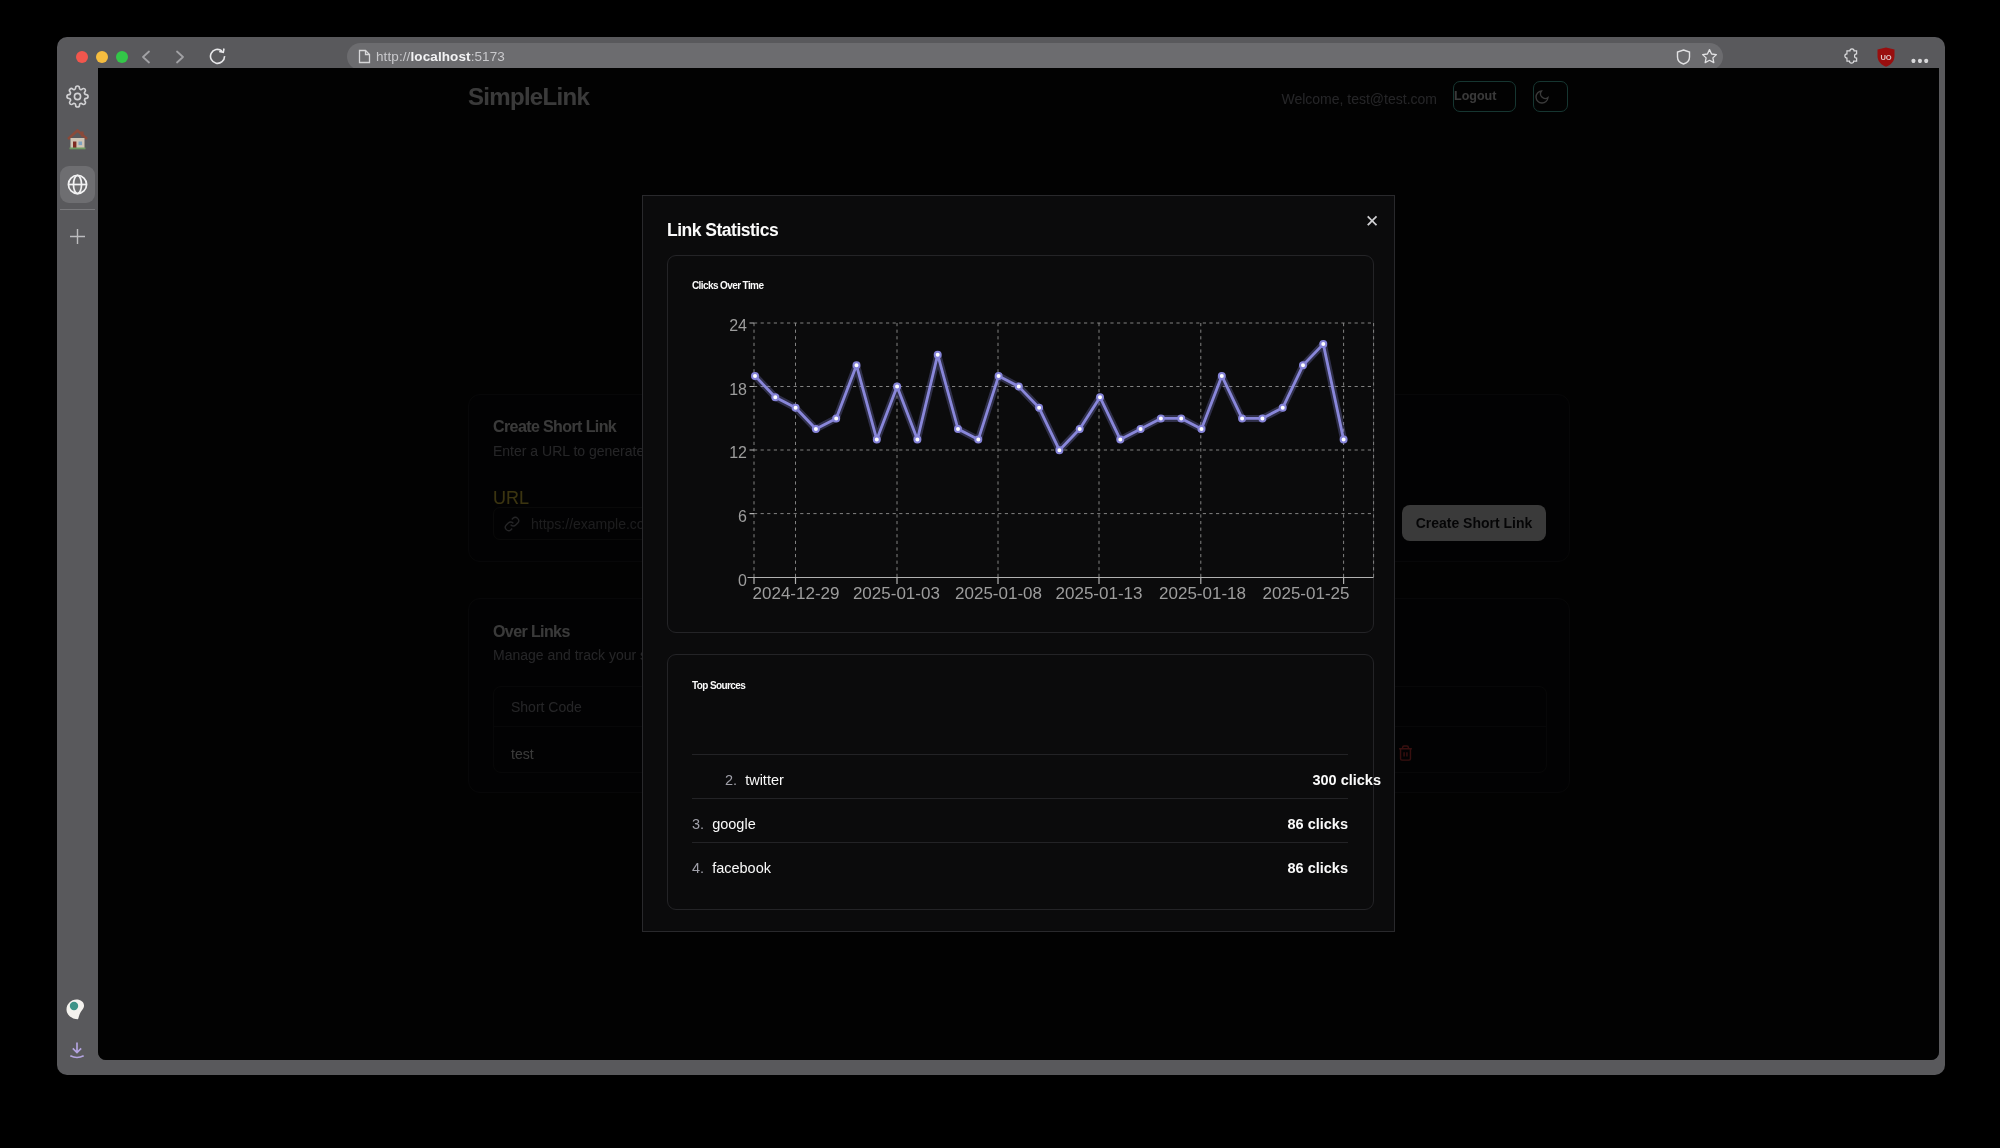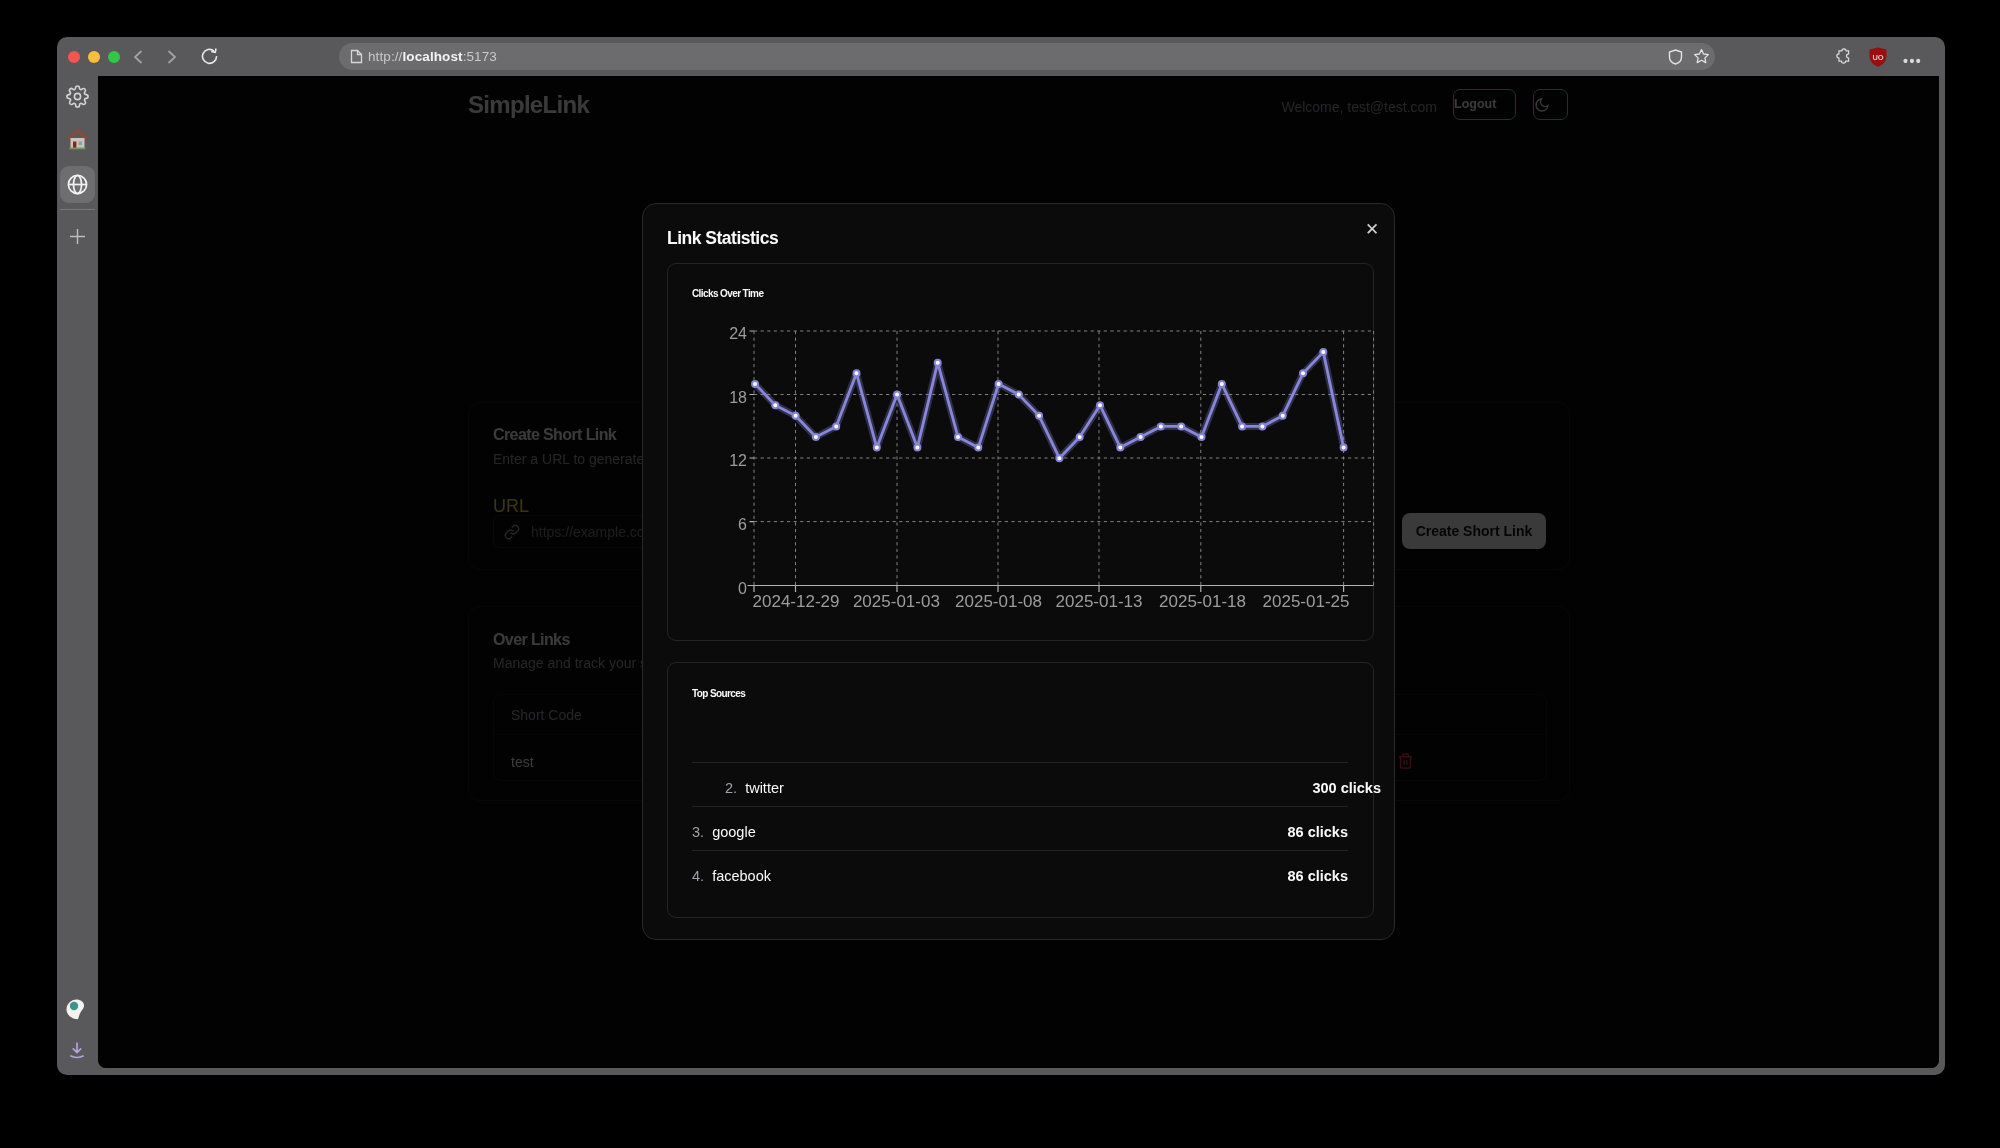--- a/index.html
+++ b/index.html
@@ -3,48 +3,48 @@
 <meta charset="utf-8">
 <style>
   * { margin:0; padding:0; box-sizing:border-box; }
   html,body { width:2000px; height:1148px; background:#000; overflow:hidden;
     font-family:"Liberation Sans", sans-serif; }
   .abs { position:absolute; }
   
   #win { position:absolute; left:57px; top:37px; width:1888px; height:1038px;
     background:#59595c; border-radius:10px; }
   
-  #toolbar { position:absolute; left:0; top:0; width:100%; height:39px; }
+  #toolbar { position:absolute; left:8px; top:0; width:100%; height:39px; }
   .tl { position:absolute; top:13.5px; width:12px; height:12px; border-radius:50%; }
   #urlbar { position:absolute; left:282px; top:6px; width:1376px; height:27px;
     background:#6c6c6f; border-radius:13.5px; color:#c9c9cc; }
   #urlbar .txt { position:absolute; left:29px; top:5.5px; font-size:13.5px; letter-spacing:0.1px; }
   #urlbar .txt b { color:#f3f3f4; font-weight:bold; }
   
   #sidebar { position:absolute; left:0; top:39px; width:41px; height:999px; }
   #sideactive { position:absolute; left:3px; top:90px; width:35px; height:37px;
     background:#6e6e71; border-radius:9px; }
   #sidesep { position:absolute; left:3px; top:132.5px; width:35px; height:1px; background:#79797c; }
   
-  #content { position:absolute; left:41px; top:39px; width:1841px; height:992px;
+  #content { position:absolute; left:41px; top:31px; width:1841px; height:992px;
     background:#0a0a0a; border-bottom-left-radius:8px; border-bottom-right-radius:8px; overflow:hidden; }
   
   #hSimpleLink { position:absolute; left:370px; top:15px; font-size:24px; letter-spacing:-0.7px; font-weight:bold; color:#fafafa; }
   #hWelcome { position:absolute; right:502px; top:23px; font-size:14px; color:#a1a1aa; }
   .hbtn { position:absolute; top:13px; height:31px; border:1px solid #5eead4; border-radius:7px;
     color:#fafafa; font-size:12.5px; font-weight:bold; text-align:left; }
   
   .card { position:absolute; left:370px; width:1102px; background:#0c0c0d;
     border:1px solid #202023; border-radius:12px; }
   .cardtitle { position:absolute; left:24px; font-size:16px; letter-spacing:-0.6px; line-height:16px; font-weight:bold; color:#fafafa; }
   .carddesc { position:absolute; left:24px; font-size:14px; color:#a1a1aa; }
   
   #overlay { position:absolute; left:0; top:0; width:1841px; height:992px; background:rgba(0,0,0,0.77); }
   #modal { position:absolute; left:544px; top:127px; width:753px; height:737px;
-    background:#0b0b0c; border:1px solid #29292c; border-radius:14px; }
+    background:#0b0b0c; border:1px solid #29292c; border-radius:0; }
   #modal h2 { position:absolute; left:24px; top:25px; font-size:17.5px; letter-spacing:-0.5px; line-height:18px; font-weight:bold; color:#fafafa; }
   #mclose { position:absolute; left:722px; top:15px; font-size:17px; color:#d0d0d3; }
   .mcard { position:absolute; left:24px; width:707px; border:1px solid #242427; border-radius:9px; background:#0b0b0c; }
   .mcardtitle { position:absolute; left:49px; font-size:10px; letter-spacing:-0.6px; line-height:16px; font-weight:bold; color:#fafafa; }
   
   .srow { position:absolute; left:49px; width:656px; font-size:14.5px; line-height:17px; color:#fafafa; }
   .srow .num { color:#a1a1aa; }
   .srow .clicks { position:absolute; right:0; top:0; font-weight:bold; }
   .ssep { position:absolute; left:49px; width:656px; height:1px; background:#232326; }
 </style>

